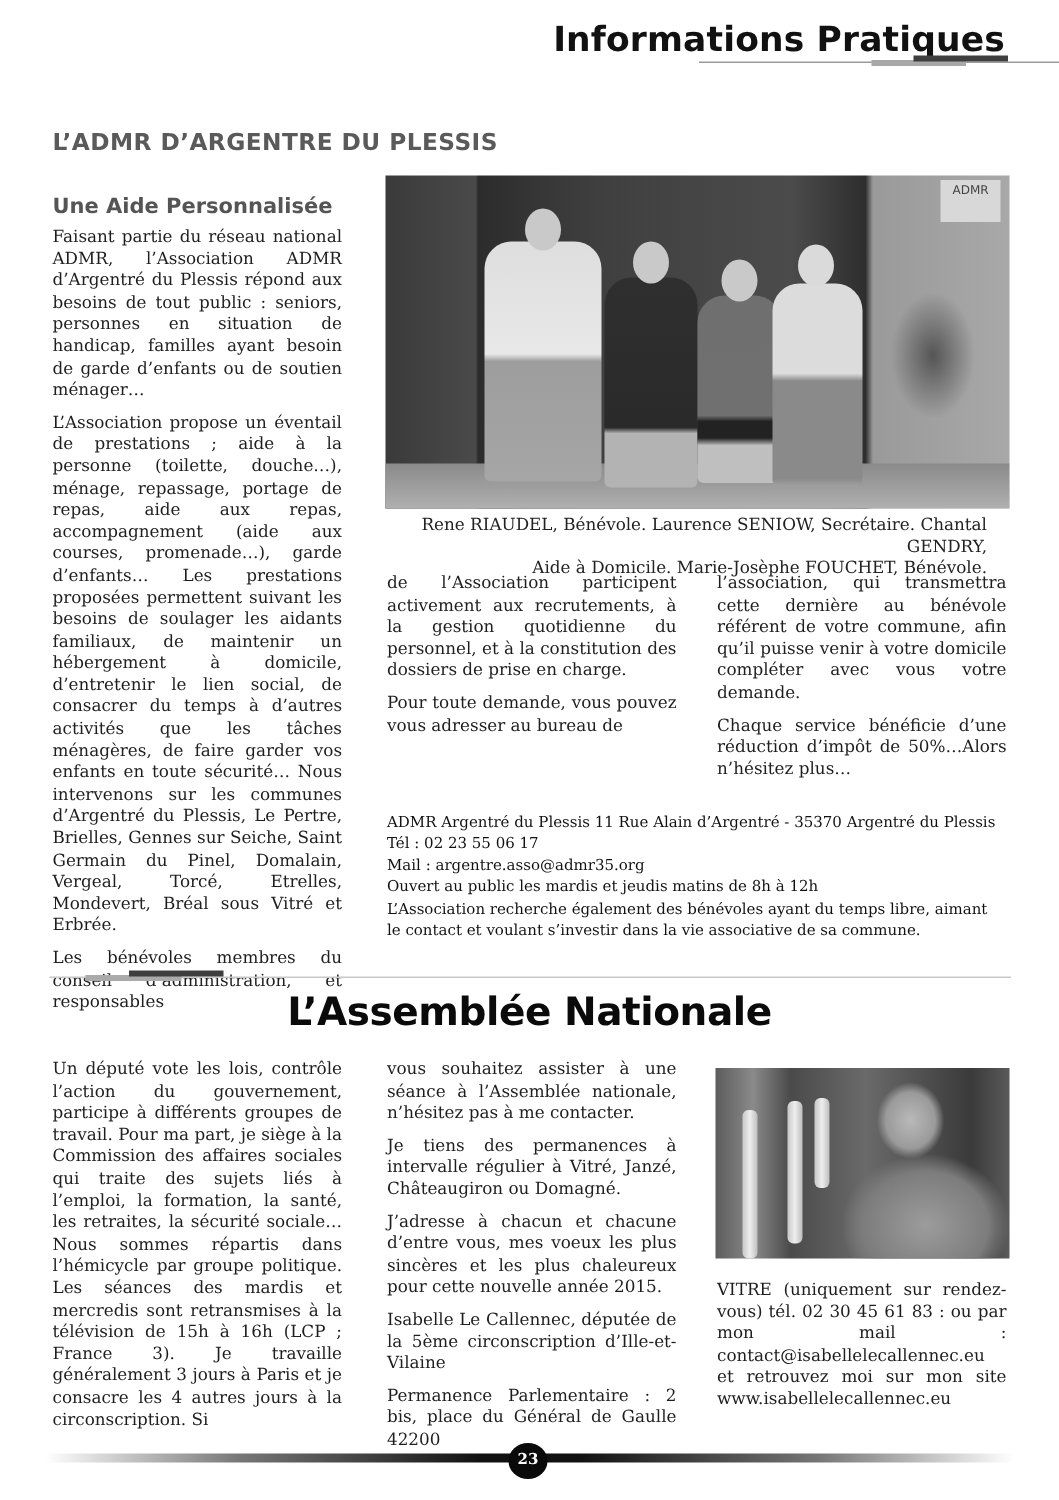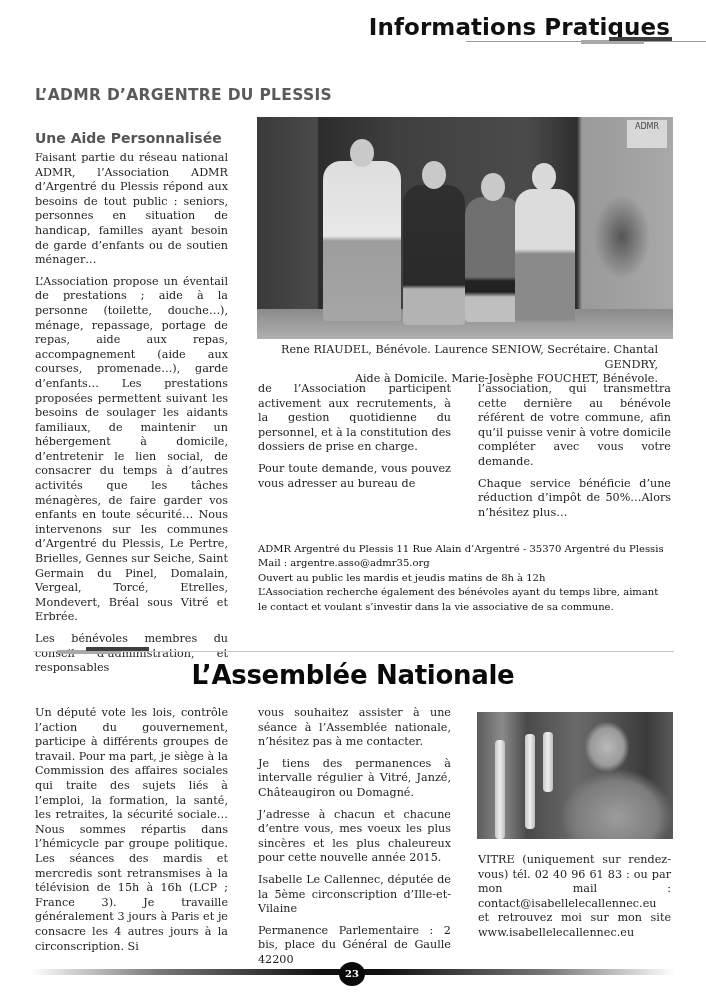--- a/index.html
+++ b/index.html
@@ -129,20 +129,21 @@
   <p>Pour toute demande, vous pouvez vous adresser au bureau de</p>
 </div>
 
 <div class="col col-a3">
   <p>l’association, qui transmettra cette dernière au bénévole référent de votre commune, afin qu’il puisse venir à votre domicile compléter avec vous votre demande.</p>
   <p>Chaque service bénéficie d’une réduction d’impôt de 50%…Alors n’hésitez plus…</p>
 </div>
 
 <div class="contact-block">
   <div>ADMR Argentré du Plessis 11 Rue Alain d’Argentré - 35370 Argentré du Plessis</div>
+  <div>Tél : 02 23 55 06 17</div>
   <div>Mail : argentre.asso@admr35.org</div>
   <div>Ouvert au public les mardis et jeudis matins de 8h à 12h</div>
   <div>L’Association recherche également des bénévoles ayant du temps libre, aimant</div>
   <div>le contact et voulant s’investir dans la vie associative de sa commune.</div>
 </div>
 
 <div class="sep-rule"></div>
 <div class="sep-bar-light"></div>
 <div class="sep-bar-dark"></div>
 
@@ -160,17 +161,17 @@
   <p>Permanence Parlementaire : 2 bis, place du Général de Gaulle 42200</p>
 </div>
 
 <div class="photo-depute">
   <div class="candle" style="left:18px;top:28px;height:99px;"></div>
   <div class="candle" style="left:48px;top:22px;height:95px;"></div>
   <div class="candle" style="left:66px;top:20px;height:60px;"></div>
 </div>
 
 <div class="col col-b3">
-  <p>VITRE (uniquement sur rendez-vous) tél. 02 40 96 61 83 : ou par mon mail : contact@isabellelecallennec.eu et retrouvez moi sur mon site www.isabellelecallennec.eu</p>
+  <p>VITRE (uniquement sur rendez-vous) tél. 02 30 45 61 83 : ou par mon mail : contact@isabellelecallennec.eu et retrouvez moi sur mon site www.isabellelecallennec.eu</p>
 </div>
 
 <div class="footer-line"></div>
 <div class="page-num">23</div>
 
 </body></html>

